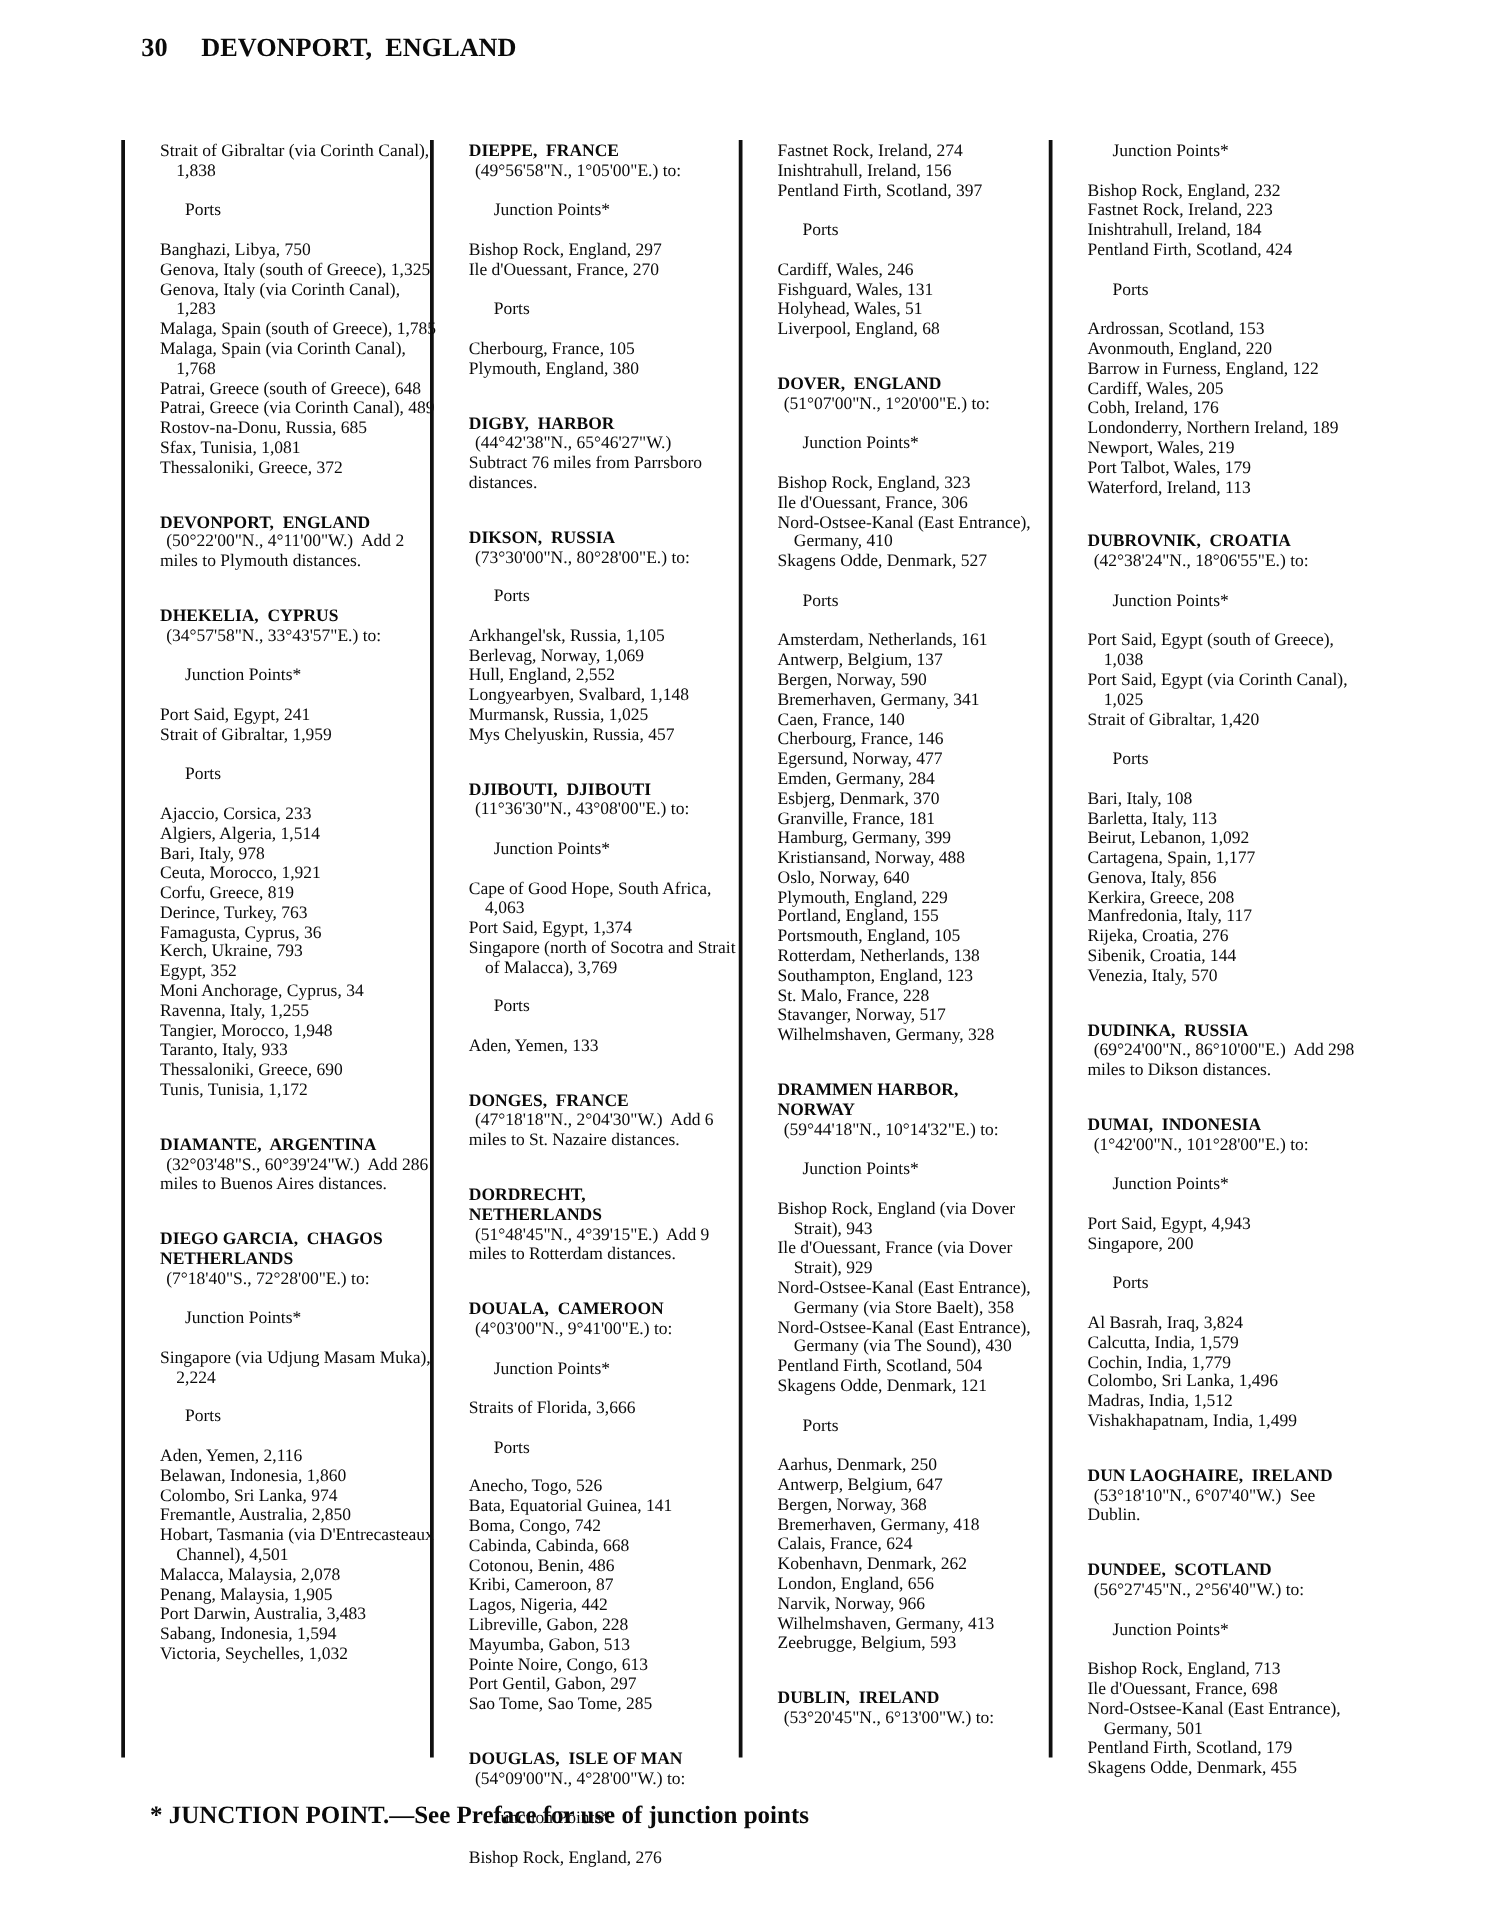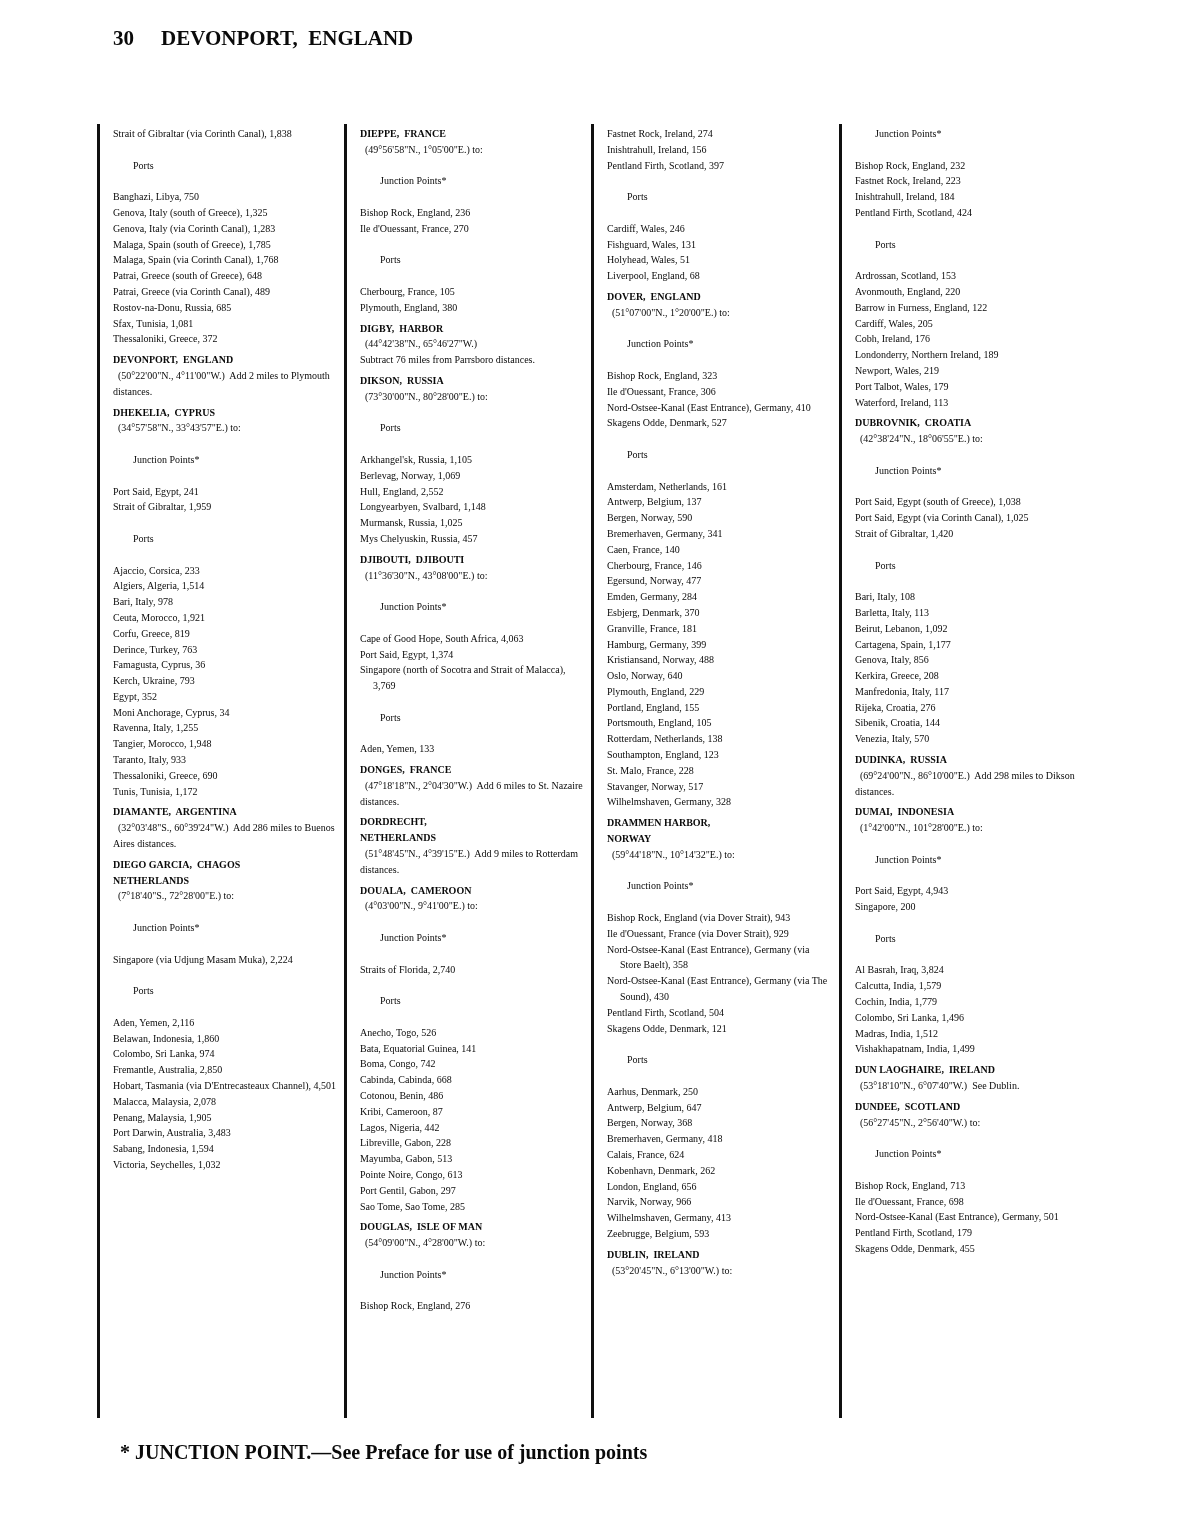--- a/index.html
+++ b/index.html
@@ -1,25 +1,25 @@
 <!DOCTYPE html>
 <html><head>
 <meta charset="utf-8">
 <style>
   html,body{margin:0;padding:0;background:#ffffff;}
   body{width:1190px;height:1540px;position:relative;
        font-family:"Liberation Serif","DejaVu Serif",serif;color:#0a0a0a;}
   .page-header{position:absolute;left:113px;top:26px;display:flex;gap:27px;
        font-size:21px;font-weight:bold;white-space:pre;justify-content:space-between;}
-  .col{position:absolute;top:124px;height:1292px;width:224px;
-       border-left:3px solid #101010;padding-left:13px;padding-top:2px;
-       font-size:10px;line-height:15.8px;}
+  .col{position:absolute;top:112px;height:1292px;width:224px;
+       border-left:3px solid #101010;padding-left:28px;padding-top:2px;
+       font-size:14px;line-height:15.8px;}
   .col > :first-child{margin-top:0 !important;}
   .item{padding-left:13px;text-indent:-13px;}
-  .head{font-weight:bold;margin-top:5px;white-space:pre-wrap;}
+  .head{font-weight:bold;margin-top:28px;white-space:pre-wrap;}
   .coords{text-indent:5px;white-space:pre-wrap;}
   .sub{font-weight:normal;margin:15.8px 0 15.8px 20px;}
   .footnote{position:absolute;left:120px;top:1441px;font-size:20px;font-weight:bold;text-align:center;}
 </style>
 </head>
 <body>
 
 <div class="page-header">
   <span>30</span>
   <span>DEVONPORT,  ENGLAND</span>
@@ -77,21 +77,21 @@
     <div class="item">Malacca, Malaysia, 2,078</div>
     <div class="item">Penang, Malaysia, 1,905</div>
     <div class="item">Port Darwin, Australia, 3,483</div>
     <div class="item">Sabang, Indonesia, 1,594</div>
     <div class="item">Victoria, Seychelles, 1,032</div>
   </div>
 <div class="col" style="left:344px">
     <div class="head">DIEPPE,  FRANCE</div>
     <div class="coords">(49°56'58"N., 1°05'00"E.) to:</div>
     <div class="sub">Junction Points*</div>
-    <div class="item">Bishop Rock, England, 236</div>
+    <div class="item">Bishop Rock, England, 297</div>
     <div class="item">Ile d'Ouessant, France, 270</div>
     <div class="sub">Ports</div>
     <div class="item">Cherbourg, France, 105</div>
     <div class="item">Plymouth, England, 380</div>
     <div class="head">DIGBY,  HARBOR</div>
     <div class="coords">(44°42'38"N., 65°46'27"W.)
 Subtract 76 miles from Parrsboro distances.</div>
     <div class="head">DIKSON,  RUSSIA</div>
     <div class="coords">(73°30'00"N., 80°28'00"E.) to:</div>
     <div class="sub">Ports</div>
@@ -110,21 +110,21 @@
     <div class="sub">Ports</div>
     <div class="item">Aden, Yemen, 133</div>
     <div class="head">DONGES,  FRANCE</div>
     <div class="coords">(47°18'18"N., 2°04'30"W.)  Add 6 miles to St. Nazaire distances.</div>
     <div class="head">DORDRECHT,
 NETHERLANDS</div>
     <div class="coords">(51°48'45"N., 4°39'15"E.)  Add 9 miles to Rotterdam distances.</div>
     <div class="head">DOUALA,  CAMEROON</div>
     <div class="coords">(4°03'00"N., 9°41'00"E.) to:</div>
     <div class="sub">Junction Points*</div>
-    <div class="item">Straits of Florida, 2,740</div>
+    <div class="item">Straits of Florida, 3,666</div>
     <div class="sub">Ports</div>
     <div class="item">Anecho, Togo, 526</div>
     <div class="item">Bata, Equatorial Guinea, 141</div>
     <div class="item">Boma, Congo, 742</div>
     <div class="item">Cabinda, Cabinda, 668</div>
     <div class="item">Cotonou, Benin, 486</div>
     <div class="item">Kribi, Cameroon, 87</div>
     <div class="item">Lagos, Nigeria, 442</div>
     <div class="item">Libreville, Gabon, 228</div>
     <div class="item">Mayumba, Gabon, 513</div>

